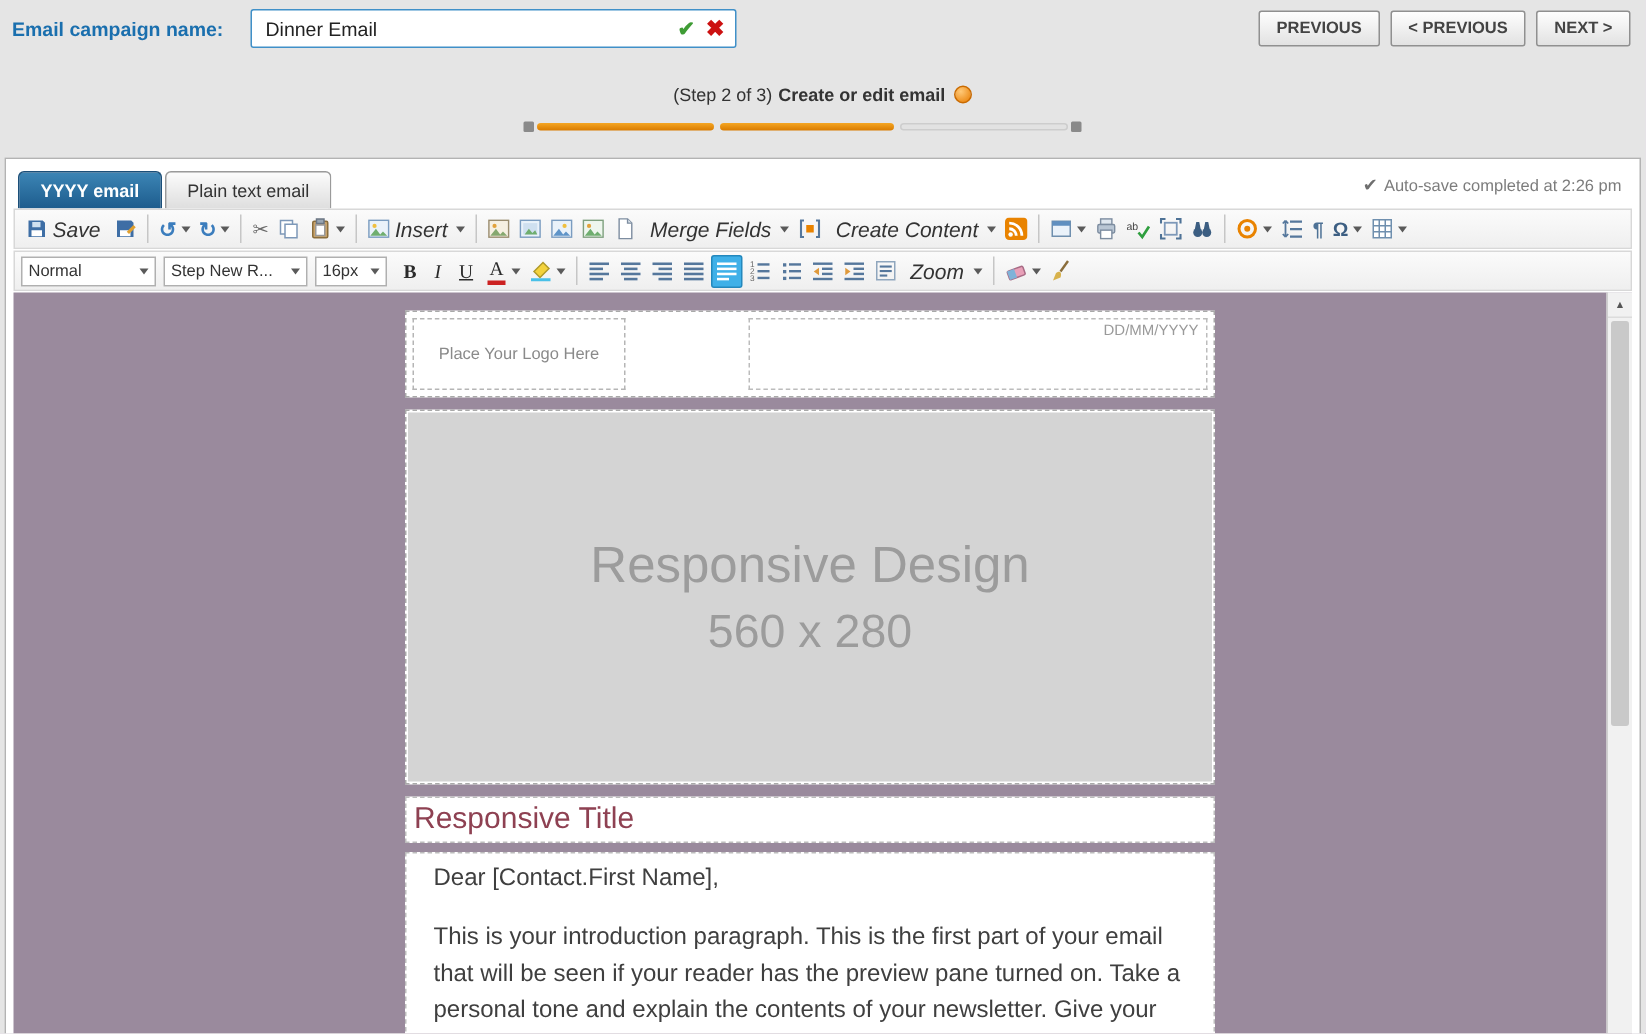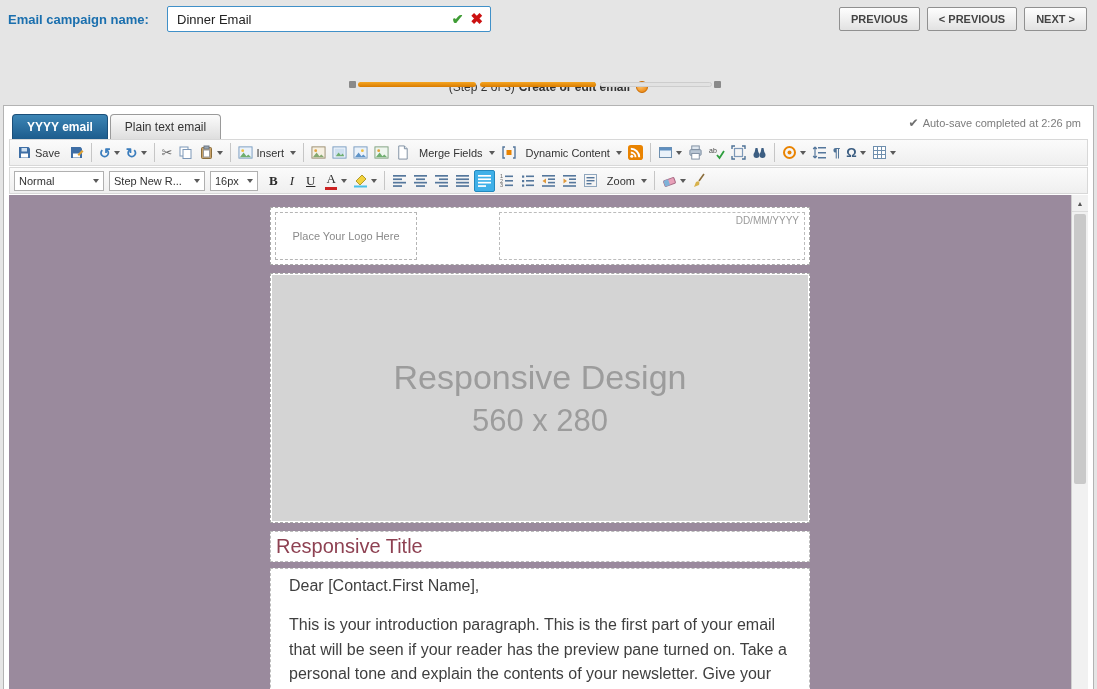--- a/index.html
+++ b/index.html
@@ -12,21 +12,21 @@
   .name-box { position:absolute; left:167px; top:6px; width:324px; height:26px; background:#fff;
               border:1px solid #4090c8; border-radius:2px; display:flex; align-items:center; padding:0 7px; }
   .name-input { flex:1; border:none; outline:none; font-size:13px; color:#222; font-family:inherit; background:transparent; }
   .ok-mark { color:#3f9c35; font-weight:bold; font-size:14px; margin:0 7px 0 4px; }
   .cancel-mark { color:#cc1111; font-weight:bold; font-size:15px; }
   .top-buttons { position:absolute; top:7px; right:10px; display:flex; gap:7px; }
   .btn { font-size:11px; font-weight:bold; color:#444; background:linear-gradient(#fefefe,#e2e2e2);
          border:1px solid #909090; border-radius:2px; padding:5px 11px; font-family:inherit; cursor:pointer; }
 
   
-  .step-line { position:absolute; top:56px; left:0; width:100%; text-align:center; font-size:12px; color:#333;margin-top:24px; }
+  .step-line { position:absolute; top:56px; left:0; width:100%; text-align:center; font-size:12px; color:#333; }
   .step-bold { font-weight:bold; margin-left:4px; }
   .help-dot { display:inline-block; width:12px; height:12px; border-radius:50%; margin-left:6px; vertical-align:-2px;
               background:radial-gradient(circle at 35% 30%, #ffc978, #e87c00); border:1px solid #c96a00; }
   .progress { position:absolute; top:80px; left:349px; width:378px; height:8px; display:flex; align-items:center; }
   .p-handle { width:7px; height:7px; background:#8a8a8a; border-radius:1px; }
   .p-seg { height:5px; border-radius:3px; margin:0 2px; }
   .p-orange { background:linear-gradient(#f5a623,#d97b00); }
   .p-gray { background:#e2e2e2; border:1px solid #cdcdcd; }
 
   
@@ -44,21 +44,21 @@
   .tb2 { top:61px; height:27px; }
   .tbtn { display:inline-flex; align-items:center; height:22px; padding:0 2px; margin:0 1px; border-radius:2px; cursor:pointer; }
   .tbtn svg { display:block; }
   .glyph { font-size:13px; color:#4e7296; line-height:1; }
   .g-undo { color:#3b7dbd; font-weight:bold; font-size:14px; }
   .g-cut { color:#6b6b6b; font-size:13px; }
   .g-omega { color:#3c5e82; font-weight:bold; font-size:13px; }
   .g-para { color:#4e7296; font-size:13px; font-weight:bold; }
   .caret { width:0; height:0; border-left:3px solid transparent; border-right:3px solid transparent;
            border-top:4px solid #5a5a5a; margin-left:3px; }
-  .tlabel { font-size:11px; color:#333; margin:0 3px; white-space:nowrap; }
+  .tlabel { font-size:14px; color:#333; margin:0 3px; white-space:nowrap;font-style:italic; }
   .sep { width:1px; height:19px; background:#c6c6c6; margin:0 4px; flex:none; }
   .active-tool { background:#3fb0e8; border:1px solid #2388bd; }
   .tsel { display:inline-flex; align-items:center; justify-content:space-between; height:20px; border:1px solid #b0b0b0;
           background:#fff; font-size:11px; color:#333; padding:0 4px; margin-right:5px; cursor:pointer; white-space:nowrap; }
   .fmt { font-family:"Liberation Serif", serif; font-size:13px; color:#2b2b2b; padding:0 5px; }
   .fmt-b { font-weight:bold; } .fmt-i { font-style:italic; } .fmt-u { text-decoration:underline; }
   .fontA { position:relative; font-family:"Liberation Serif", serif; font-size:13px; color:#2b2b2b; padding:0 2px 3px; }
   .fontA::after { content:""; position:absolute; left:1px; right:1px; bottom:0; height:3px; background:#cc2222; }
 
   
@@ -215,21 +215,21 @@
         <span class="tlabel">Merge Fields</span>
         <i class="caret"></i>
       </span>
       <span class="tbtn">
         <svg width="16" height="15" viewBox="0 0 16 15">
             <path d="M4 2H2v11h2M12 2h2v11h-2" stroke="#55779c" stroke-width="1.4" fill="none"></path>
             <rect x="5.5" y="5" width="5" height="5" fill="#e98300"></rect>
           </svg>
       </span>
       <span class="tbtn">
-        <span class="tlabel">Dynamic Content</span>
+        <span class="tlabel">Create Content</span>
         <i class="caret"></i>
       </span>
       <span class="tbtn">
         <svg width="15" height="15" viewBox="0 0 16 16">
             <rect width="16" height="16" rx="3" fill="#e98300"></rect>
             <circle cx="4" cy="12" r="1.6" fill="#fff"></circle>
             <path d="M3 7a6 6 0 0 1 6 6h-2a4 4 0 0 0-4-4z" fill="#fff"></path>
             <path d="M3 3a10 10 0 0 1 10 10h-2A8 8 0 0 0 3 5z" fill="#fff"></path>
           </svg>
       </span>

